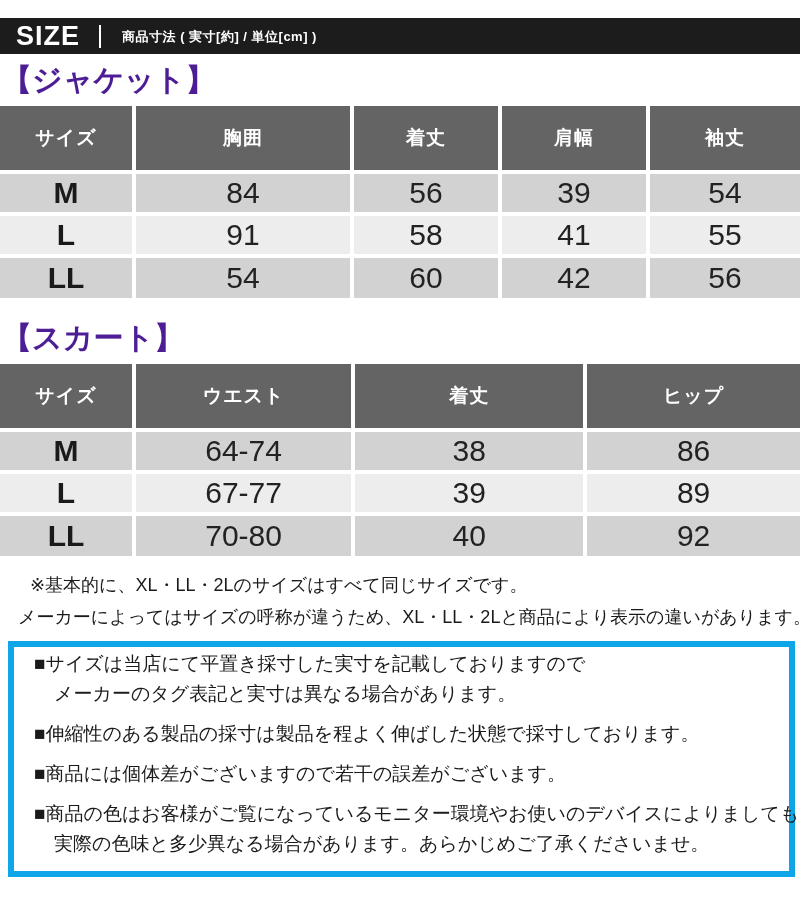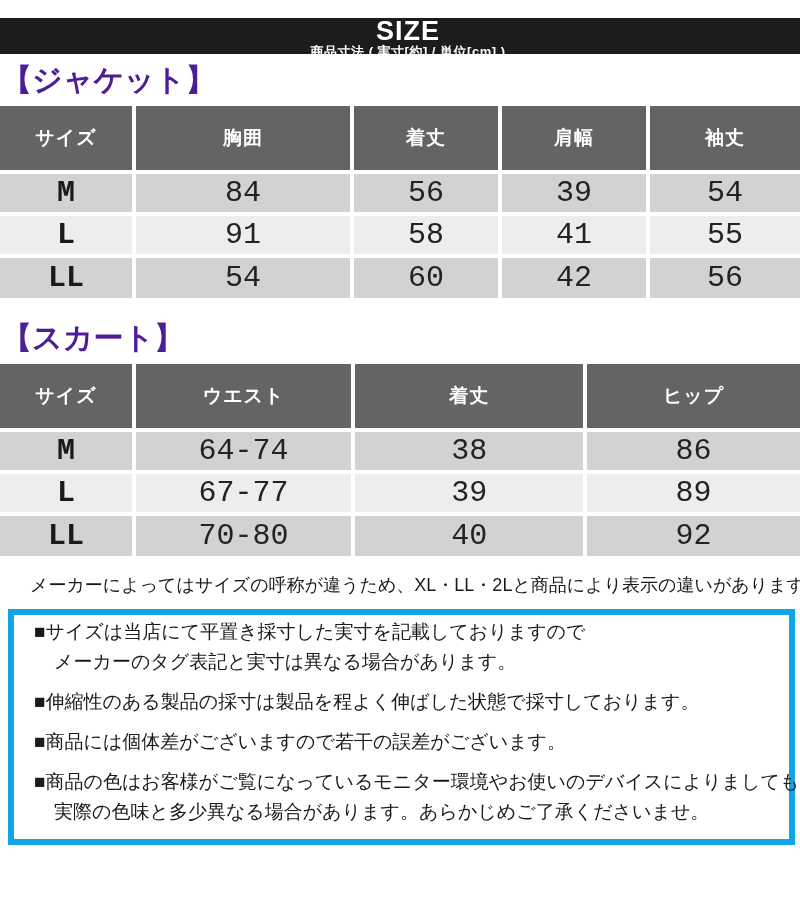--- a/index.html
+++ b/index.html
@@ -1,32 +1,32 @@
 <!DOCTYPE html>
 <html><head>
 <meta charset="utf-8">
 <style>
   * { margin:0; padding:0; box-sizing:border-box; }
   html,body { width:800px; height:900px; background:#ffffff; overflow:hidden;
     font-family:"Liberation Sans","DejaVu Sans",sans-serif; color:#1a1a1a; }
 
   
   .topbar { margin-top:18px; height:36px; background:#1c1c1c;
-    display:flex; align-items:center; padding-left:16px;flex-direction:column; }
+    display:flex; align-items:center; padding-left:16px; }
   .topbar .size-label { color:#fff; font-weight:bold; font-size:27px; letter-spacing:1px; line-height:1; }
   .topbar .sep { width:2px; height:23px; background:#ffffff; margin:0 21px 0 19px; }
   .topbar .desc { color:#fff; font-weight:bold; font-size:13px; line-height:1; letter-spacing:0.5px; }
 
   
   .section-title { font-size:30px; font-weight:bold; color:#4c1d95;
     line-height:36px; margin:8px 0 8px 2px; }
   .section-title.second { margin-top:22px; }
 
   
-  table { width:800px; border-collapse:collapse; table-layout:fixed; text-align:center;font-family:Liberation Mono, monospace; }
+  table { width:800px; border-collapse:collapse; table-layout:fixed; text-align:center; }
   thead th { background:#646464; color:#ffffff; font-weight:bold; font-size:19px;
     height:66px; border-bottom:4px solid #ffffff; letter-spacing:1px; }
   th:not(:first-child), td:not(:first-child) { border-left:4px solid #ffffff; }
   tbody td { height:42px; font-size:30px; color:#222; border-bottom:4px solid #ffffff; }
   tbody tr:last-child td { border-bottom:none; }
   tbody tr:nth-child(odd) td  { background:#d2d2d2; }
   tbody tr:nth-child(even) td { background:#ededed; }
   td.size-cell { font-weight:bold; color:#1a1a1a; }
 
   .t-jacket th:nth-child(1){width:16.75%}
@@ -122,20 +122,21 @@
       <tr>
         <td class="size-cell">LL</td>
         <td>70-80</td>
         <td>40</td>
         <td>92</td>
       </tr>
     </tbody>
 </table>
 
 <div class="notes">
+    <div class="note-line">※基本的に、XL・LL・2Lのサイズはすべて同じサイズです。</div>
     <div class="note-line">メーカーによってはサイズの呼称が違うため、XL・LL・2Lと商品により表示の違いがあります。</div>
   </div>
 
 <div class="disclaimer-box">
     <div class="disclaimer-item">■サイズは当店にて平置き採寸した実寸を記載しておりますので<br>メーカーのタグ表記と実寸は異なる場合があります。</div>
     <div class="disclaimer-item">■伸縮性のある製品の採寸は製品を程よく伸ばした状態で採寸しております。</div>
     <div class="disclaimer-item">■商品には個体差がございますので若干の誤差がございます。</div>
     <div class="disclaimer-item">■商品の色はお客様がご覧になっているモニター環境やお使いのデバイスによりましても<br>実際の色味と多少異なる場合があります。あらかじめご了承くださいませ。</div>
   </div>
 

